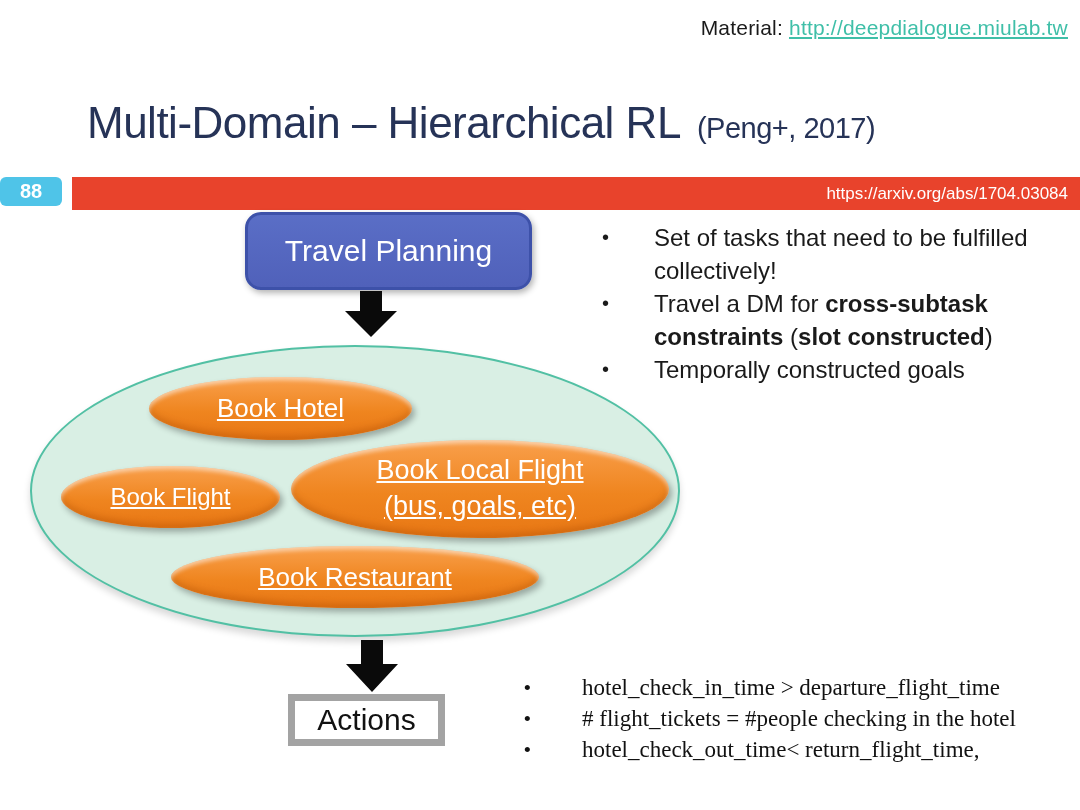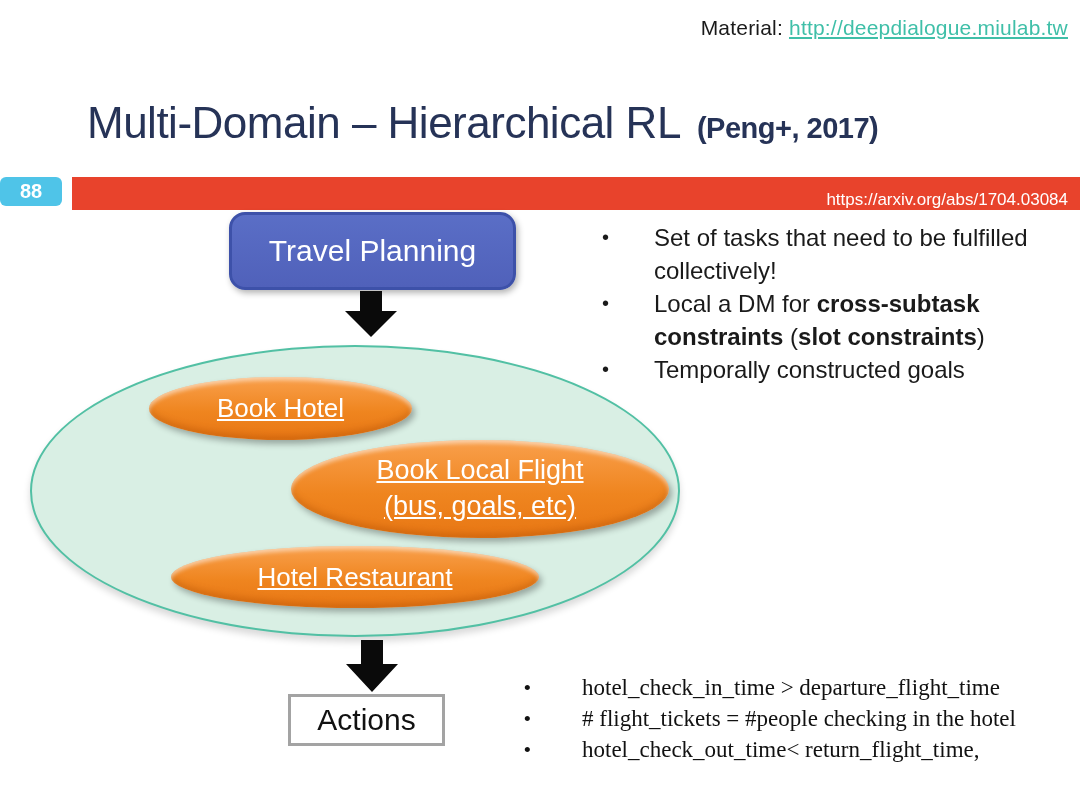--- a/index.html
+++ b/index.html
@@ -18,40 +18,40 @@
     font-size: 21px; color: #1a1a1a; letter-spacing: 0.2px;
   }
   .material-link {
     color: #3fbfa8; text-decoration: underline; cursor: pointer; margin-left: 6px;
   }
   .title {
     position: absolute; left: 87px; top: 98px;
     font-size: 44px; font-weight: 500; color: #263357;
     white-space: nowrap; letter-spacing: -0.5px;
   }
-  .title .cite { font-size: 29px; font-weight: 700; margin-left: 6px; }
+  .title .cite { font-size: 29px; font-weight: 400; margin-left: 6px; }
 
   .pagenum {
     position: absolute; left: 0; top: 177px; width: 62px; height: 29px;
     background: #4fc4e8; color: #ffffff; font-weight: bold; font-size: 20px;
     text-align: center; line-height: 29px; border-radius: 6px;
   }
   .redbar {
     position: absolute; left: 72px; right: 0; top: 177px; height: 33px;
     background: #e8432c;
-    display: flex; align-items: flex-end; justify-content: flex-end;
+    display: flex; align-items: center; justify-content: flex-end;
   }
   .arxiv {
     color: #ffffff; font-size: 17px; margin-right: 12px;
     text-decoration: none; cursor: pointer;
   }
 
   
   .root-node {
-    position: absolute; left: 229px; top: 212px; width: 287px; height: 78px;
+    position: absolute; left: 245px; top: 212px; width: 287px; height: 78px;
     background: linear-gradient(180deg, #5a6ec6 0%, #5061ba 100%);
     border: 3px solid #3d51a9; border-radius: 16px;
     display: flex; align-items: center; justify-content: center;
     color: #ffffff; font-size: 30px;
     box-shadow: 2px 3px 6px rgba(0,0,0,0.3);
   }
   .block-arrow { position: absolute; }
   .big-ellipse {
     position: absolute; left: 30px; top: 345px; width: 650px; height: 292px;
     background: #d9efe4; border: 2px solid #52c0a4; border-radius: 50%;
@@ -67,21 +67,21 @@
                 3px 4px 6px rgba(0,0,0,0.3);
     text-decoration: underline;
   }
   .sub-hotel      { left: 149px; top: 377px; width: 263px; height: 63px; font-size: 26px; }
   .sub-flight     { left: 61px;  top: 466px; width: 219px; height: 62px; font-size: 24px; }
   .sub-local      { left: 291px; top: 440px; width: 378px; height: 98px; font-size: 27px; line-height: 1.32; }
   .sub-restaurant { left: 171px; top: 546px; width: 368px; height: 62px; font-size: 26px; }
 
   .actions-node {
     position: absolute; left: 288px; top: 694px; width: 157px; height: 52px;
-    background: #ffffff; border: 3px solid #a3a3a3;
+    background: #ffffff; border: 7px solid #a3a3a3;
     display: flex; align-items: center; justify-content: center;
     color: #111111; font-size: 30px;
   }
 
   
   ul { list-style: none; }
   .bullets {
     position: absolute; left: 602px; top: 221px; width: 472px;
     font-size: 24px; color: #1a1a1a; line-height: 33px;
   }
@@ -124,44 +124,47 @@
 
   <svg class="block-arrow" style="left:343px; top:291px;" width="56" height="46" viewBox="0 0 56 46">
     <path d="M17 0 H39 V20 H54 L28 46 L2 20 H17 Z" fill="#0a0a0a"></path>
   </svg>
 
   <div class="big-ellipse"></div>
 
   <div class="sub-ellipse sub-hotel">
     <span>Book Hotel</span>
   </div>
+  <div class="sub-ellipse sub-flight">
+    <span>Book Flight</span>
+  </div>
   <div class="sub-ellipse sub-local">
     <span>Book Local Flight</span>
     <span>(bus, goals, etc)</span>
   </div>
   <div class="sub-ellipse sub-restaurant">
-    <span>Hotel Restaurant</span>
+    <span>Book Restaurant</span>
   </div>
 
   <svg class="block-arrow" style="left:344px; top:640px;" width="56" height="52" viewBox="0 0 56 52">
     <path d="M17 0 H39 V24 H54 L28 52 L2 24 H17 Z" fill="#0a0a0a"></path>
   </svg>
 
   <div class="actions-node">
     <span>Actions</span>
   </div>
 
   <ul class="bullets">
     <li>
       <span class="marker">•</span>
       <span class="btext"><span>Set of tasks that need to be fulfilled collectively!</span></span>
     </li>
     <li>
       <span class="marker">•</span>
-      <span class="btext"><span>Local a DM for </span><b>cross-subtask constraints</b><span> (</span><b>slot constraints</b><span>)</span></span>
+      <span class="btext"><span>Travel a DM for </span><b>cross-subtask constraints</b><span> (</span><b>slot constructed</b><span>)</span></span>
     </li>
     <li>
       <span class="marker">•</span>
       <span class="btext"><span>Temporally constructed goals</span></span>
     </li>
   </ul>
 
   <ul class="constraints">
     <li>
       <span class="marker">•</span>

